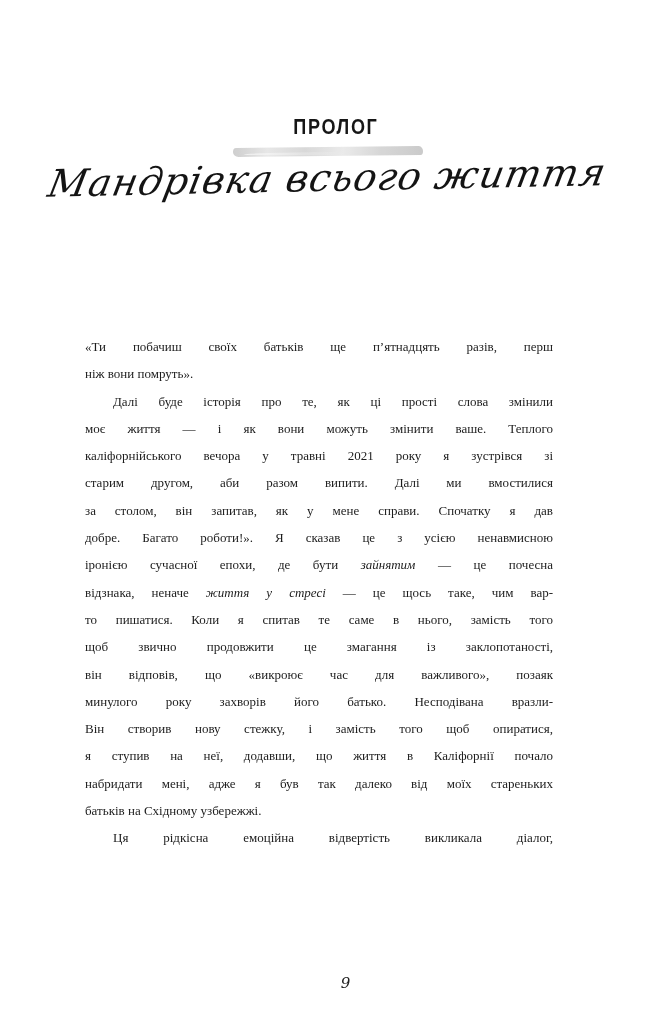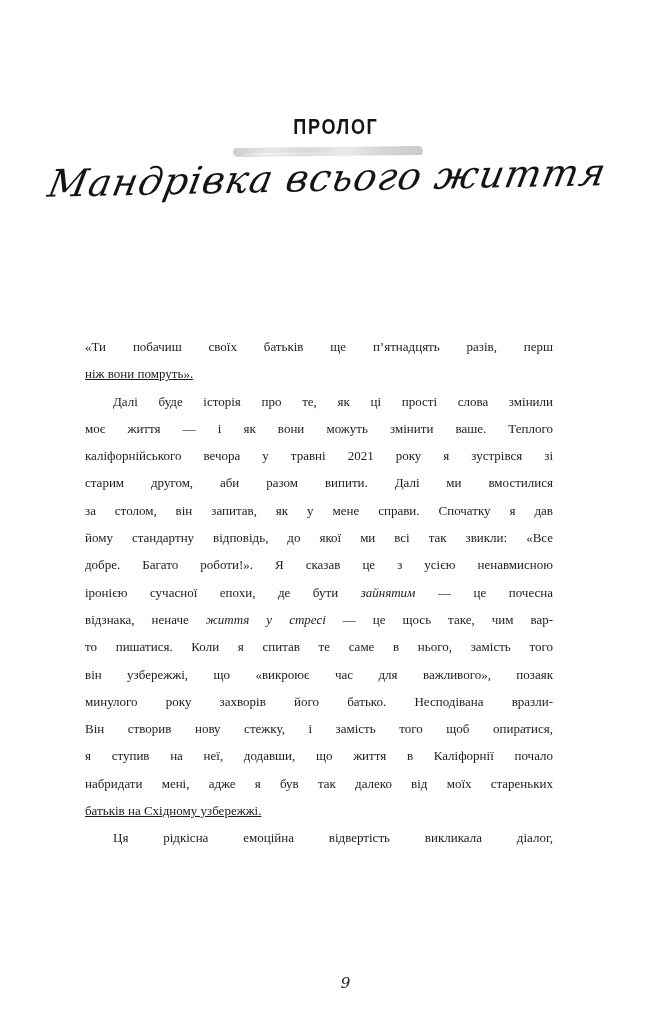--- a/index.html
+++ b/index.html
@@ -91,21 +91,20 @@
   .line {
     text-align: justify;
     text-align-last: justify;
     text-justify: inter-word;
     height: 27.3px;
     overflow: hidden;
     white-space: nowrap;
   }
   .line.par-end {
     text-align-last: left;
-    text-decoration: underline;
   }
   .line.indent {
     text-indent: 28px;
   }
   .it { font-style: italic; margin-top: 27px; }
 
   
   .page-number {
     position: absolute;
     bottom: 32px;
@@ -136,26 +135,26 @@
   </div>
 
   <main class="body-text" id="bodyText">
       <div class="line"><span>«Ти побачиш своїх батьків ще п’ятнадцять разів, перш</span></div>
       <div class="line par-end"><span>ніж вони помруть».</span></div>
       <div class="line indent"><span>Далі буде історія про те, як ці прості слова змінили</span></div>
       <div class="line"><span>моє життя — і як вони можуть змінити ваше. Теплого</span></div>
       <div class="line"><span>каліфорнійського вечора у травні 2021 року я зустрівся зі</span></div>
       <div class="line"><span>старим другом, аби разом випити. Далі ми вмостилися</span></div>
       <div class="line"><span>за столом, він запитав, як у мене справи. Спочатку я дав</span></div>
-      <div class="line"><span>йому стандартну відповідь, до якої ми всі так звикли: «Все</span></div>
       <div class="line"><span>добре. Багато роботи!». Я сказав це з усією ненавмисною</span></div>
       <div class="line"><span>іронією сучасної епохи, де бути </span><span class="it">зайнятим</span><span> — це почесна</span></div>
       <div class="line"><span>відзнака, неначе </span><span class="it">життя у стресі</span><span> — це щось таке, чим вар-</span></div>
       <div class="line"><span>то пишатися. Коли я спитав те саме в нього, замість того</span></div>
-      <div class="line"><span>він узбережжі, що «викроює час для важливого», позаяк</span></div>
+      <div class="line"><span>щоб звично продовжити це змагання із заклопотаності,</span></div>
+      <div class="line"><span>він відповів, що «викроює час для важливого», позаяк</span></div>
       <div class="line"><span>минулого року захворів його батько. Несподівана вразли-</span></div>
       <div class="line"><span>Він створив нову стежку, і замість того щоб опиратися,</span></div>
       <div class="line"><span>я ступив на неї, додавши, що життя в Каліфорнії почало</span></div>
       <div class="line"><span>набридати мені, адже я був так далеко від моїх стареньких</span></div>
       <div class="line par-end"><span>батьків на Східному узбережжі.</span></div>
       <div class="line indent"><span>Ця рідкісна емоційна відвертість викликала діалог,</span></div>
     </main>
 
   <div class="page-number">9</div>
 

